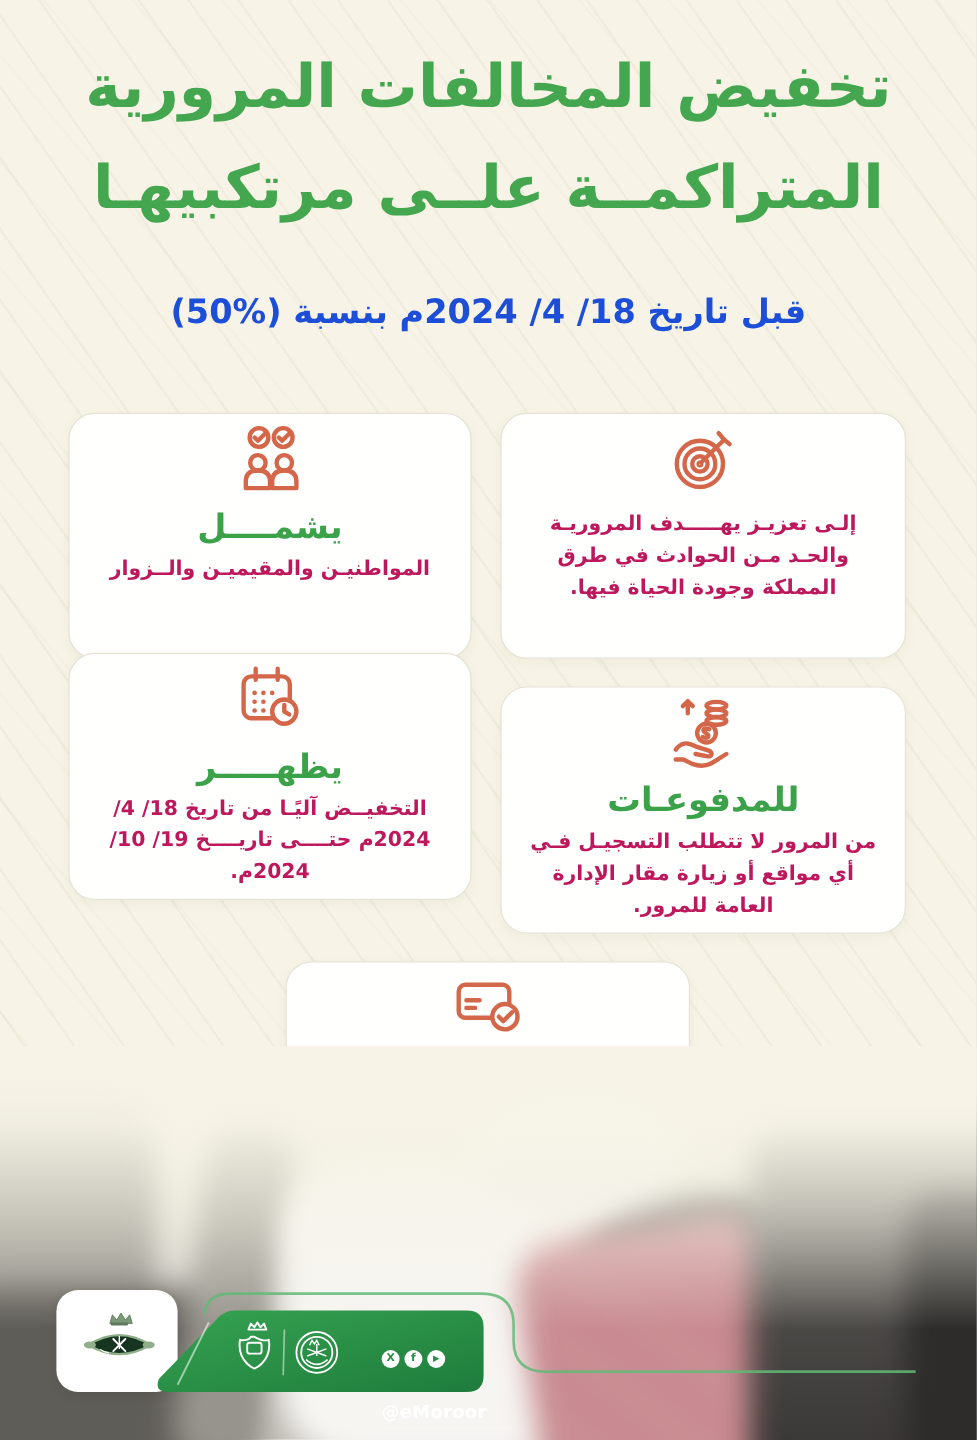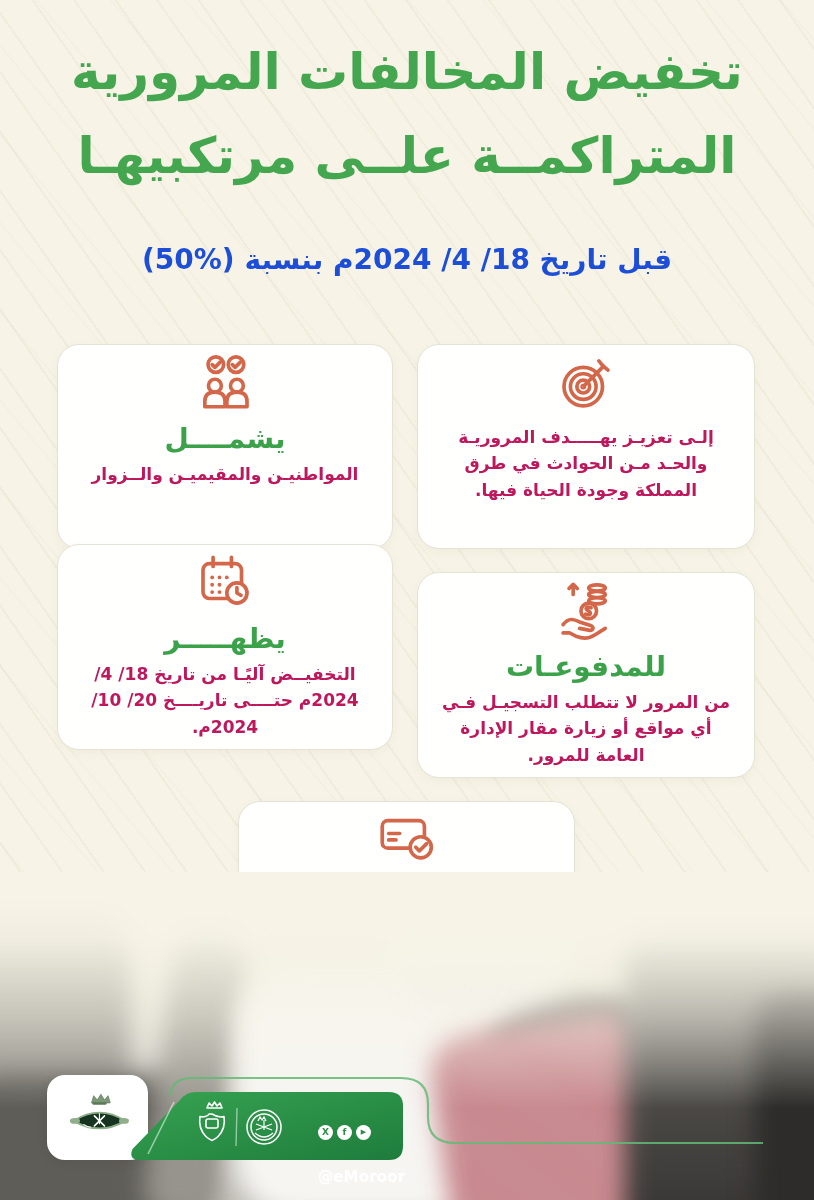--- a/index.html
+++ b/index.html
@@ -128,21 +128,21 @@
           <circle cx="22" cy="39" r="2.1"></circle>
             <circle cx="30" cy="39" r="2.1"></circle>
           <circle cx="22" cy="47" r="2.1"></circle>
             <circle cx="30" cy="47" r="2.1"></circle>
         </g>
         <circle cx="49" cy="48" r="11" fill="#fffffe"></circle>
         <path d="M49 42 v6 l4.5 2.5"></path>
       </svg>
     </div>
     <div class="card-title">يظهـــــر</div>
-    <div class="card-body">التخفيــض آليًـا من تاريخ 18/ 4/ 2024م حتــــى تاريــــخ 20/ 10/ 2024م.</div>
+    <div class="card-body">التخفيــض آليًـا من تاريخ 18/ 4/ 2024م حتــــى تاريــــخ 19/ 10/ 2024م.</div>
   </div>
 
   <div class="card" style="left:417px;top:572px;width:338px;height:206px;">
     <div class="card-icon">
       <svg width="72" height="66" viewBox="0 0 72 72">
         <path d="M22 19 V8 M22 8 l-4.5 4.5 M22 8 l4.5 4.5"></path>
         <ellipse cx="48" cy="12" rx="9" ry="3.4"></ellipse>
         <ellipse cx="48" cy="19" rx="9" ry="3.4"></ellipse>
         <ellipse cx="48" cy="26" rx="9" ry="3.4"></ellipse>
         <circle cx="39" cy="37" r="8.5"></circle>

